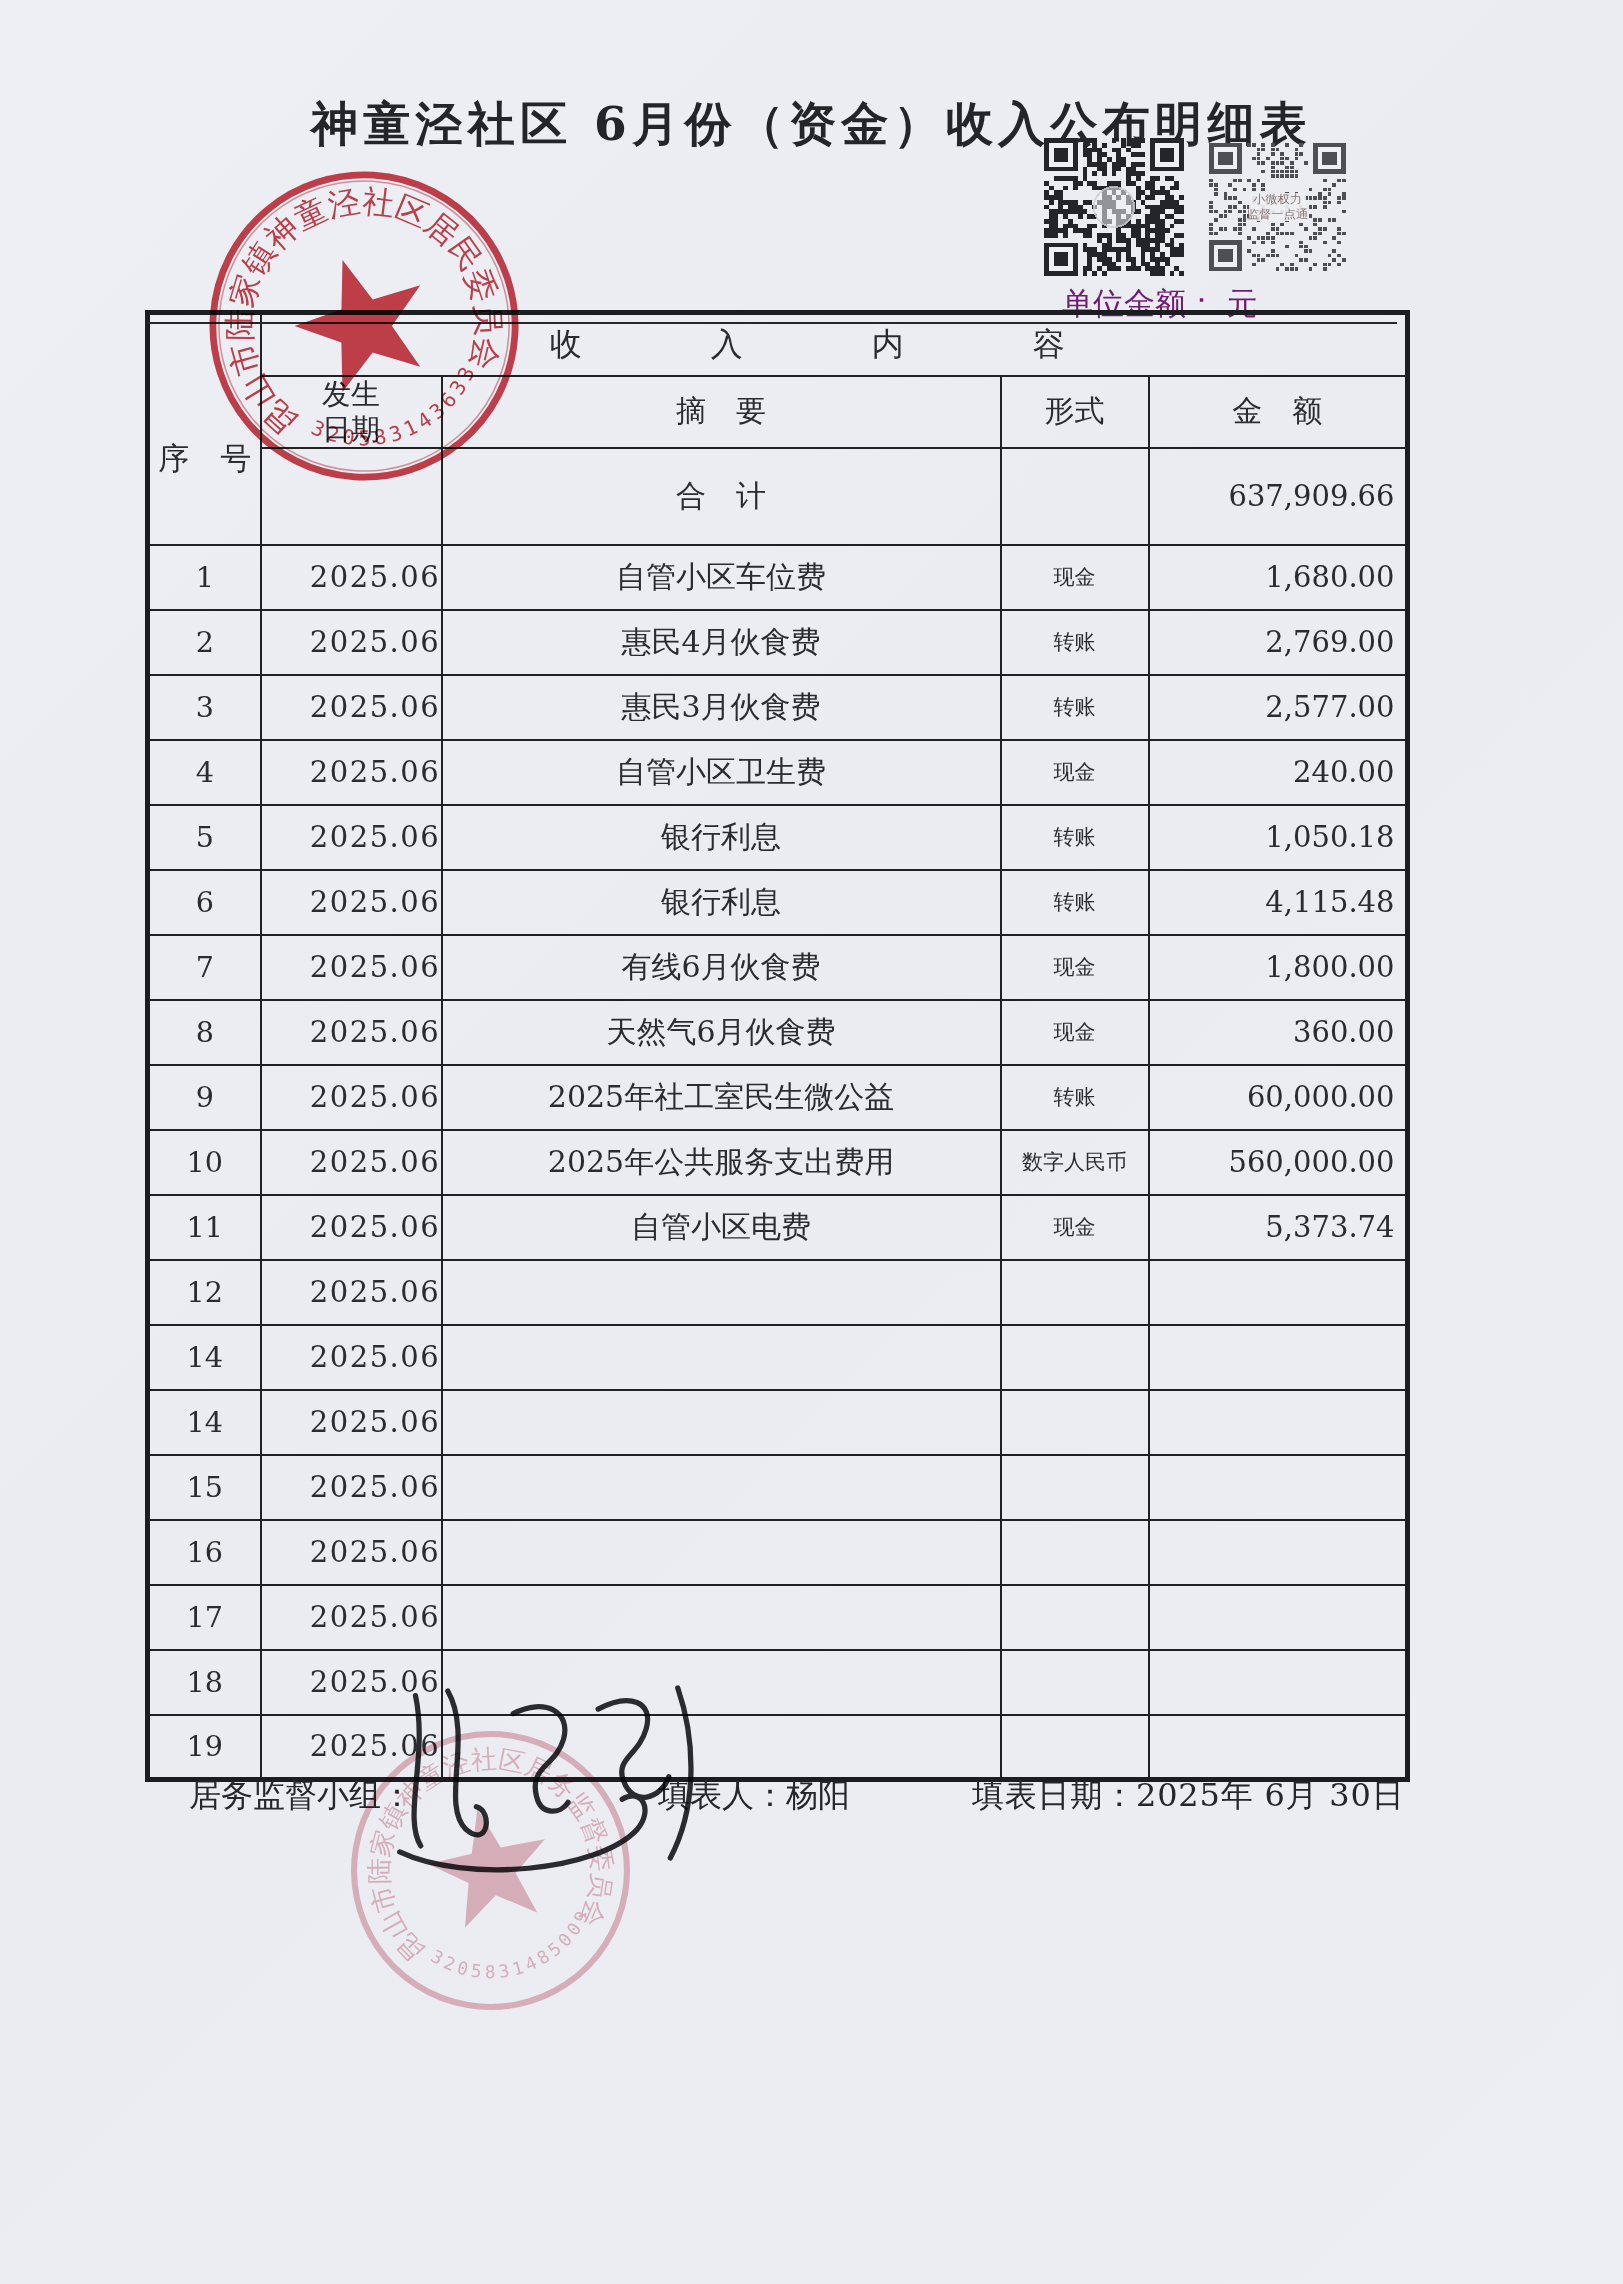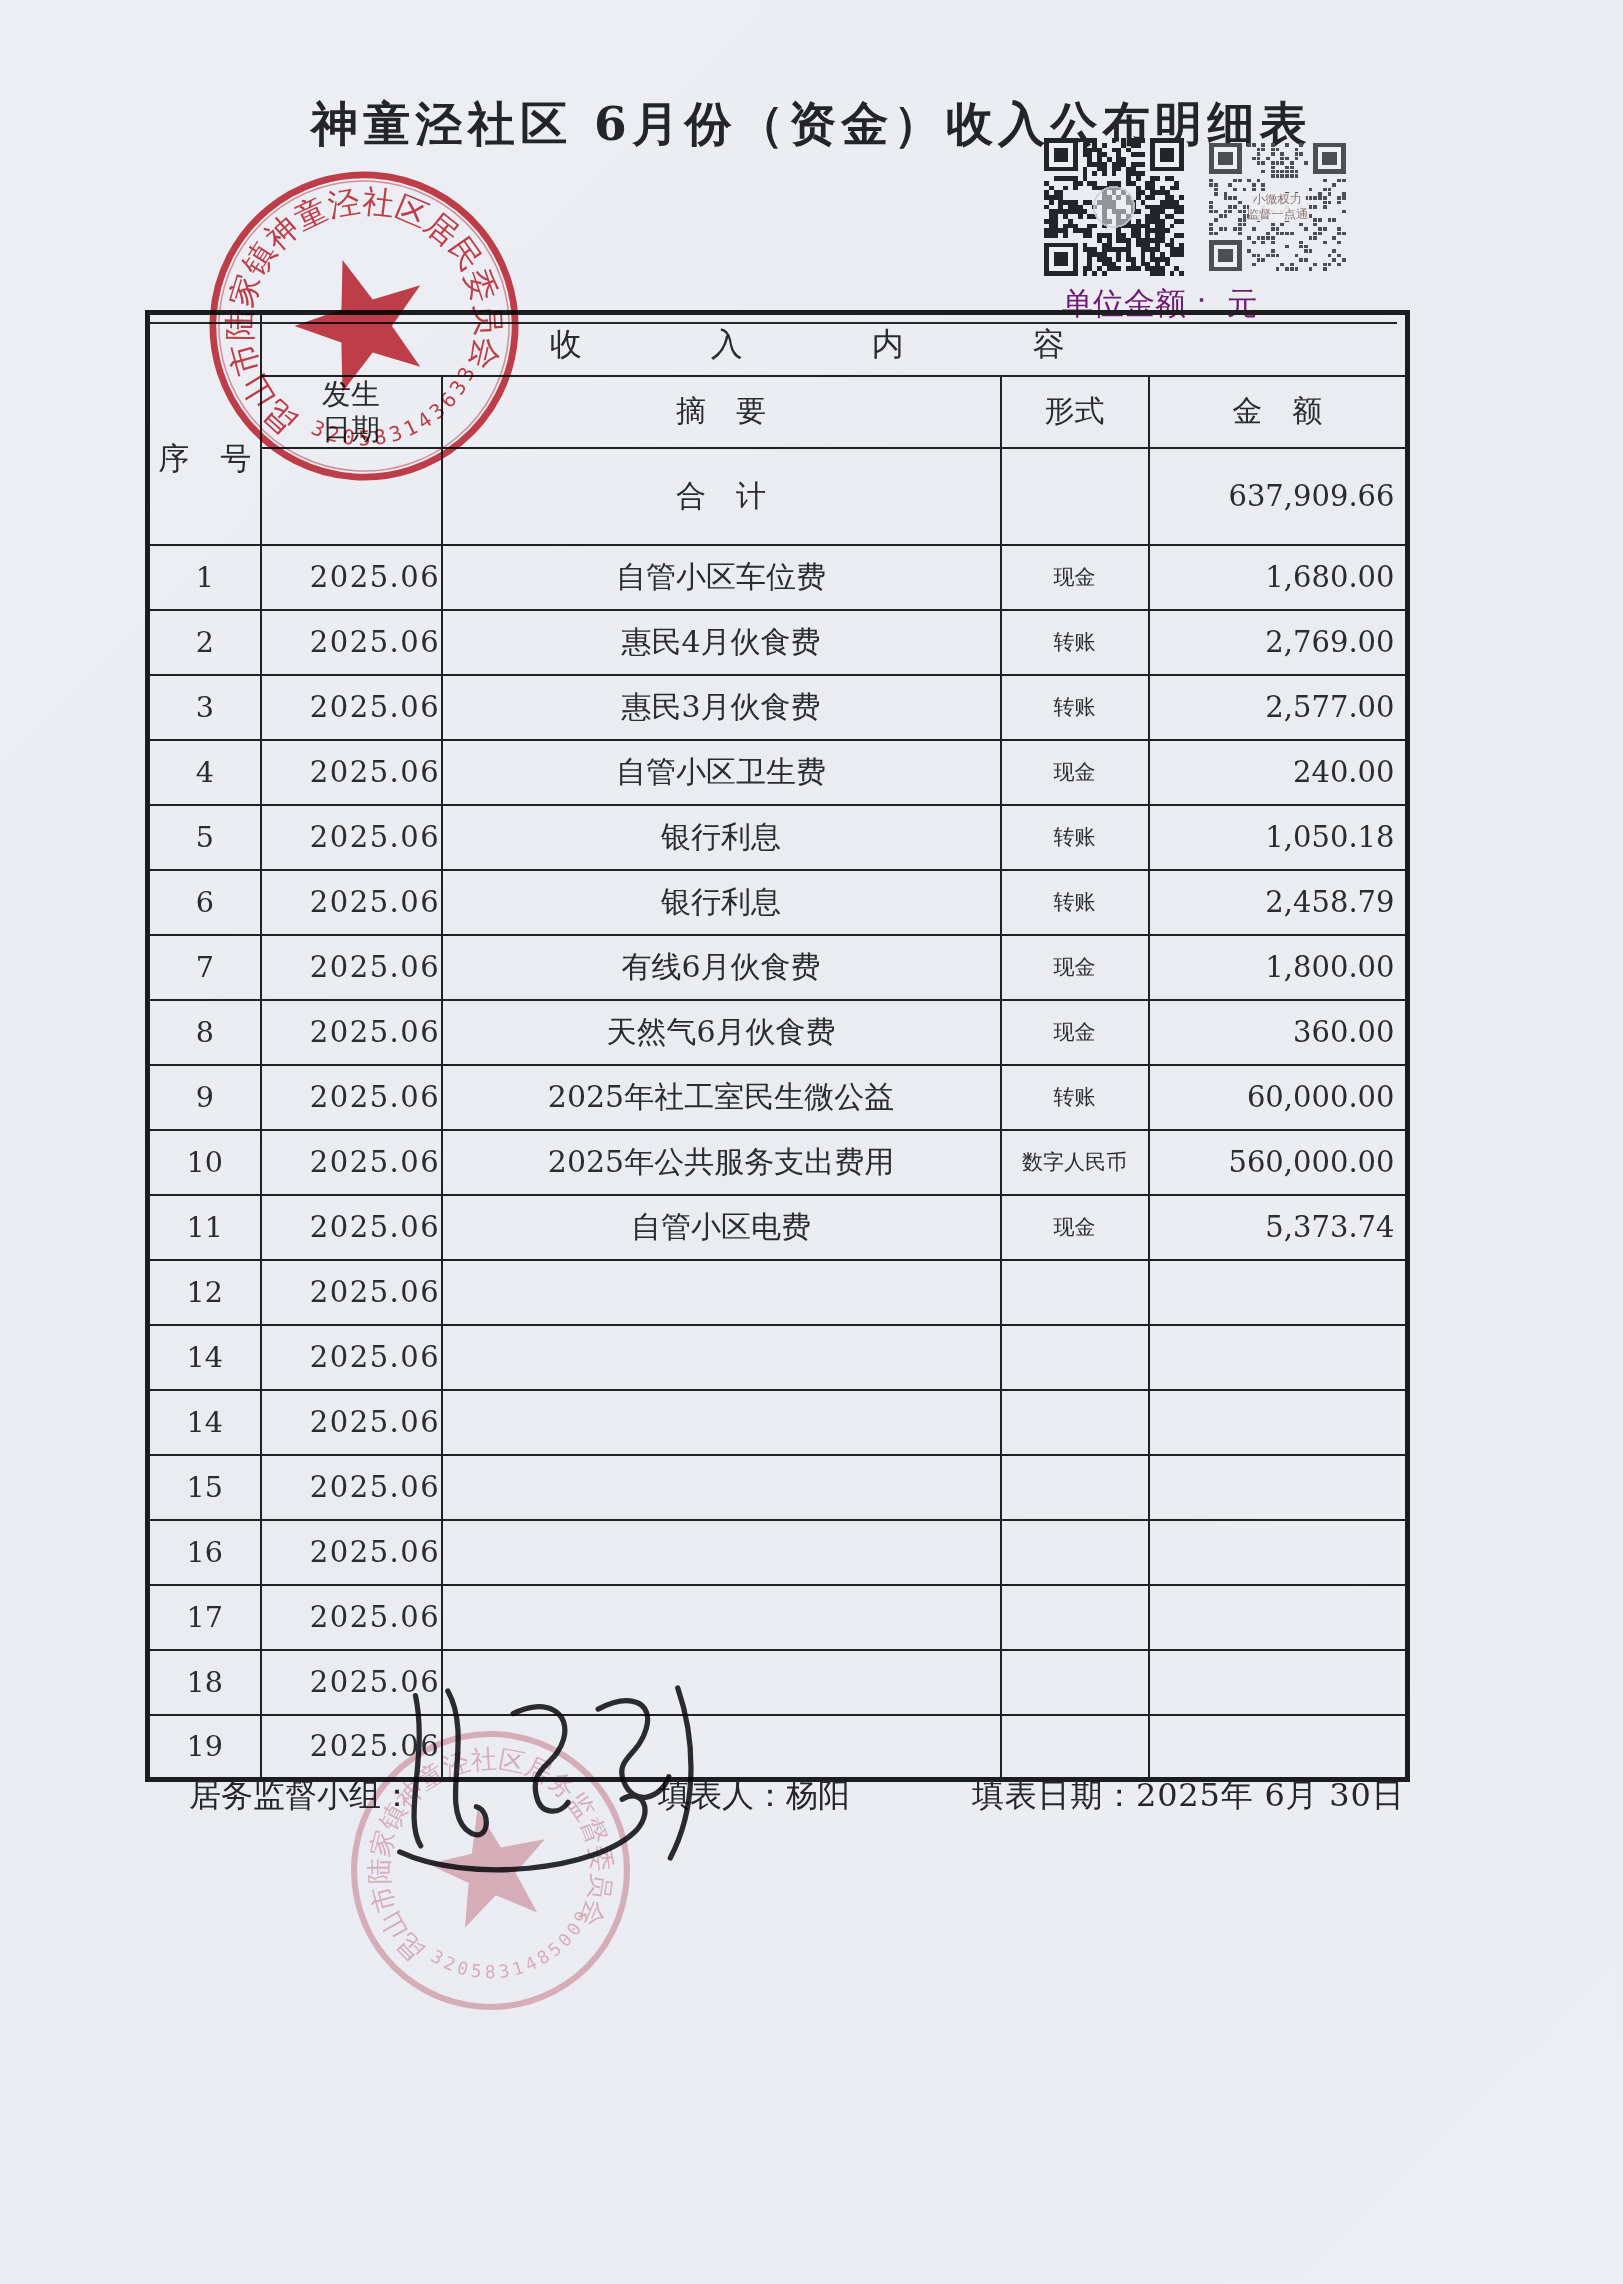--- a/index.html
+++ b/index.html
@@ -732,21 +732,21 @@
           <td class="c-date">2025.06</td>
           <td class="c-sum">银行利息</td>
           <td class="c-form">转账</td>
           <td class="c-amt">1,050.18</td>
         </tr>
         <tr class="r-data">
           <td class="c-seq">6</td>
           <td class="c-date">2025.06</td>
           <td class="c-sum">银行利息</td>
           <td class="c-form">转账</td>
-          <td class="c-amt">2,458.79</td>
+          <td class="c-amt">4,115.48</td>
         </tr>
         <tr class="r-data">
           <td class="c-seq">7</td>
           <td class="c-date">2025.06</td>
           <td class="c-sum">有线6月伙食费</td>
           <td class="c-form">现金</td>
           <td class="c-amt">1,800.00</td>
         </tr>
         <tr class="r-data">
           <td class="c-seq">8</td>

